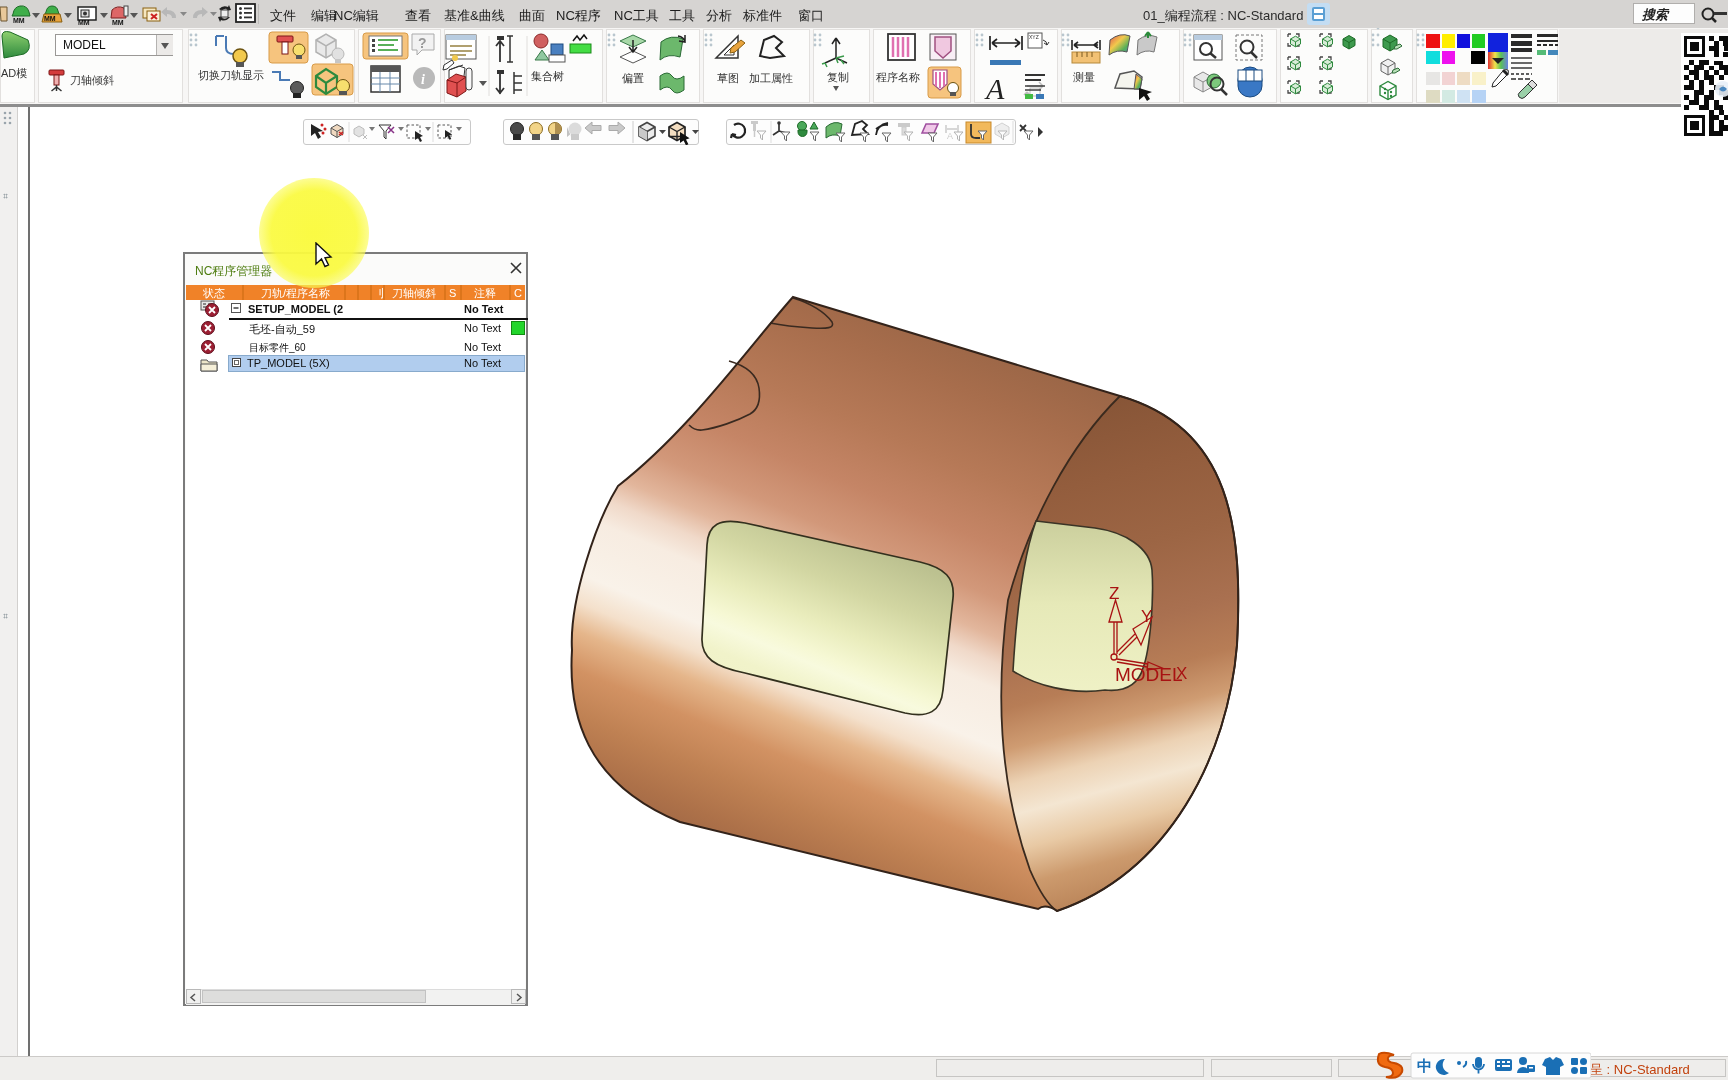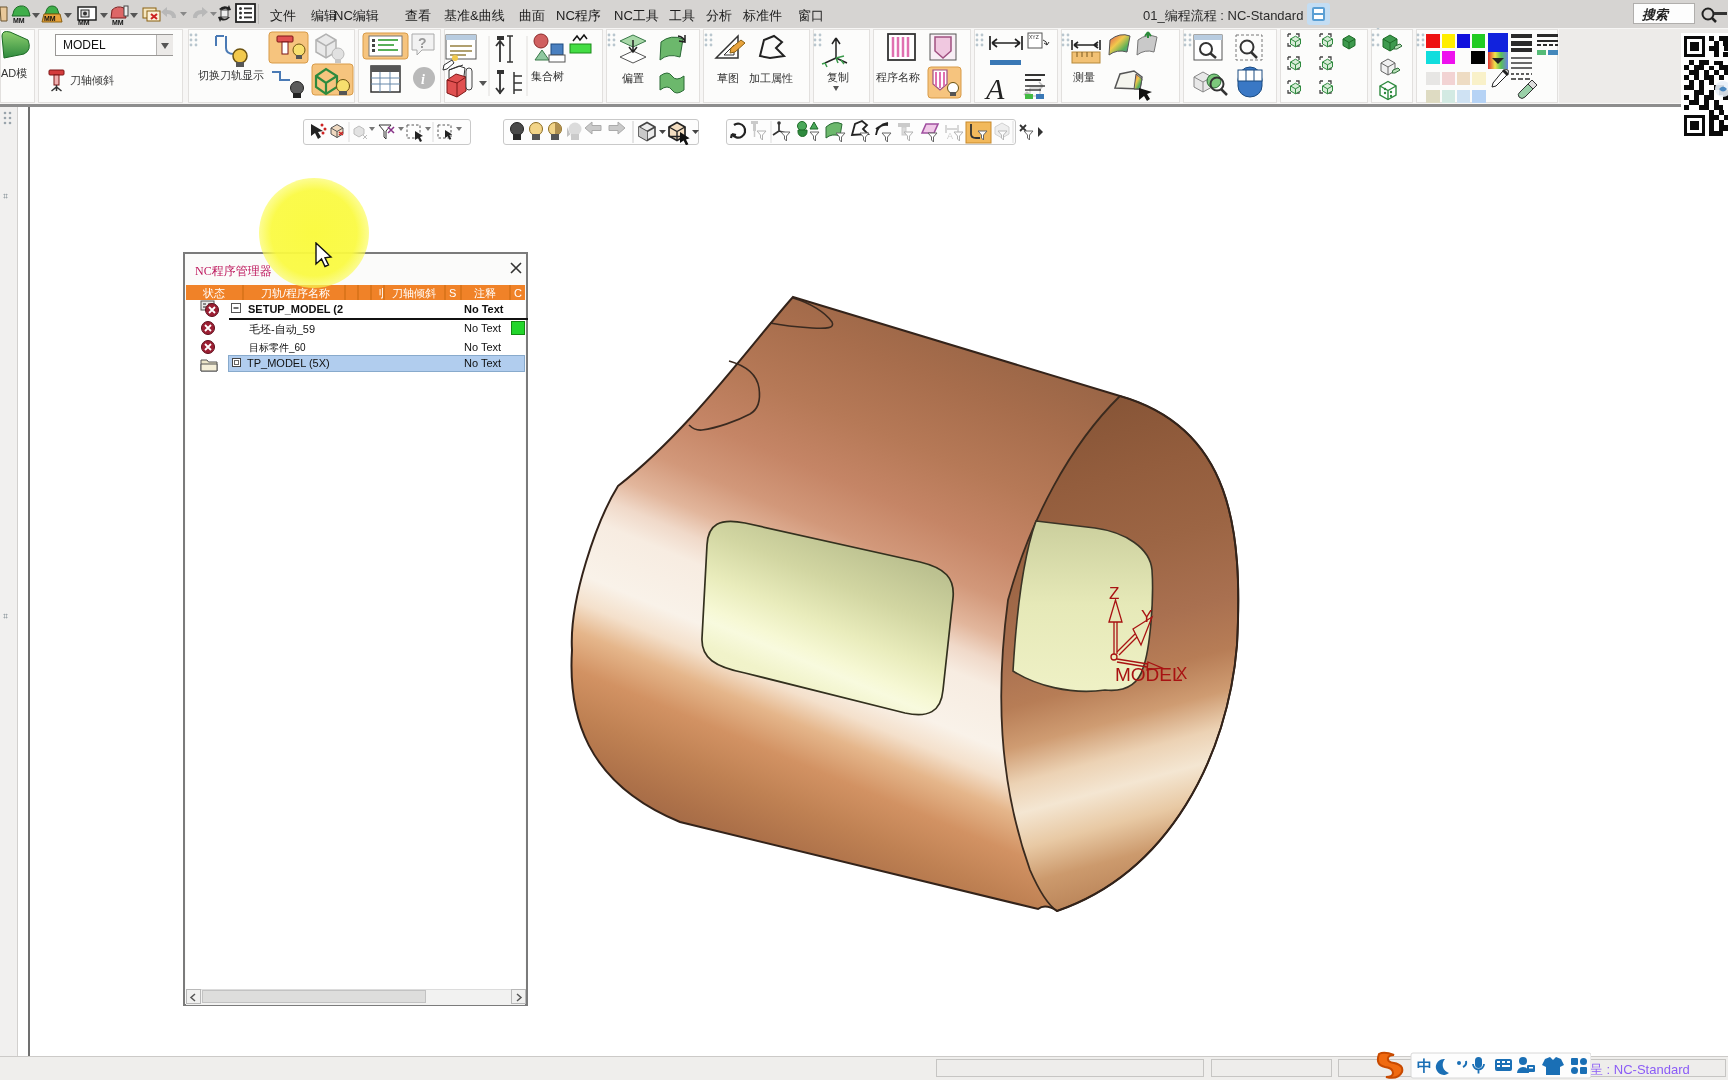--- a/index.html
+++ b/index.html
@@ -674,21 +674,21 @@
 </g>
 <g fill="#a81212" font-size="17" font-family="Liberation Sans,sans-serif">
 <text x="1109" y="599">Z</text>
 <text x="1141" y="622">Y</text>
 <text x="1176" y="679">X</text>
 <text x="1115" y="681" font-size="19">MODEL</text>
 </g>
 </svg>
 
 <div class="abs" style="left:183px;top:252px;width:345px;height:754px;background:#fbfbfa;border:2px solid #7b7b7b;box-sizing:border-box;">
-  <div class="abs" style="left:10px;top:9px;font-size:12px;color:#be185d;font-family:Liberation Serif, serif;">NC程序管理器</div>
+  <div class="abs" style="left:10px;top:9px;font-size:12px;color:#4d7c0f;">NC程序管理器</div>
   <svg class="abs" style="left:324px;top:7px;" width="14" height="14">
       <path d="M2,2 L12,12 M12,2 L2,12" stroke="#333" stroke-width="1.6"></path>
     </svg>
 
   <div class="abs" style="left:1px;top:46px;width:339px;height:689px;background:#ffffff;"></div>
   <div class="abs" style="left:1px;top:31px;width:339px;height:15px;background:#f08228;"></div>
   <svg class="abs" style="left:1px;top:31px;" width="339" height="15">
    <g stroke="#c8690f" stroke-width="1">
         <line x1="57" y1="0" x2="57" y2="15"></line>
         <line x1="159" y1="0" x2="159" y2="15"></line>
@@ -817,21 +817,21 @@
       <rect x="38" y="92" width="9" height="6"></rect>
 <rect x="28" y="98" width="14" height="5"></rect>
 </g>
 <circle cx="42" cy="56" r="8" fill="#e8f0f8" opacity="0.9"></circle>
     <path d="M38,56 q4,-5 8,0 q-4,5 -8,0" fill="#4a88c0"></path>
 </svg>
 
 <div class="seg" style="left:936px;width:268px;"></div>
 <div class="seg" style="left:1211px;width:121px;"></div>
 <div class="seg" style="left:1338px;width:388px;"></div>
-<div class="abs" style="left:1590px;top:1061px;font-size:13px;color:#8b5cf6;">呈 : NC-Standard</div>
+<div class="abs" style="left:1590px;top:1061px;font-size:13px;color:#c2410c;">呈 : NC-Standard</div>
 <div class="abs" style="left:1375px;top:1051px;width:216px;height:28px;">
 <svg width="216" height="28">
 <rect x="36" y="2" width="180" height="25" rx="2" fill="#fdfdfd" stroke="#d8d8d8"></rect>
 <path d="M4,3 q-4,11 6,13 q8,1 8,6 q0,4 -7,4 q12,3 16,-5 q2,-7 -8,-9 q-7,-1 -6,-5 q1,-3 6,-3 q-10,-4 -15,-1 z" fill="#f06a10" stroke="#c84a00" stroke-width="2"></path>
 <text x="42" y="20" font-size="15" font-weight="bold" fill="#1a6fb5">中</text>
 <path d="M70,8 a8,8 0 1 0 4,14 a8.5,8.5 0 0 1 -4,-14 z" fill="#1a6fb5"></path>
 <g fill="#1a6fb5">
         <circle cx="84" cy="12" r="2"></circle>
         <path d="M88,16 q4,-2 3,-6" stroke="#1a6fb5" fill="none" stroke-width="2"></path>
       </g>

